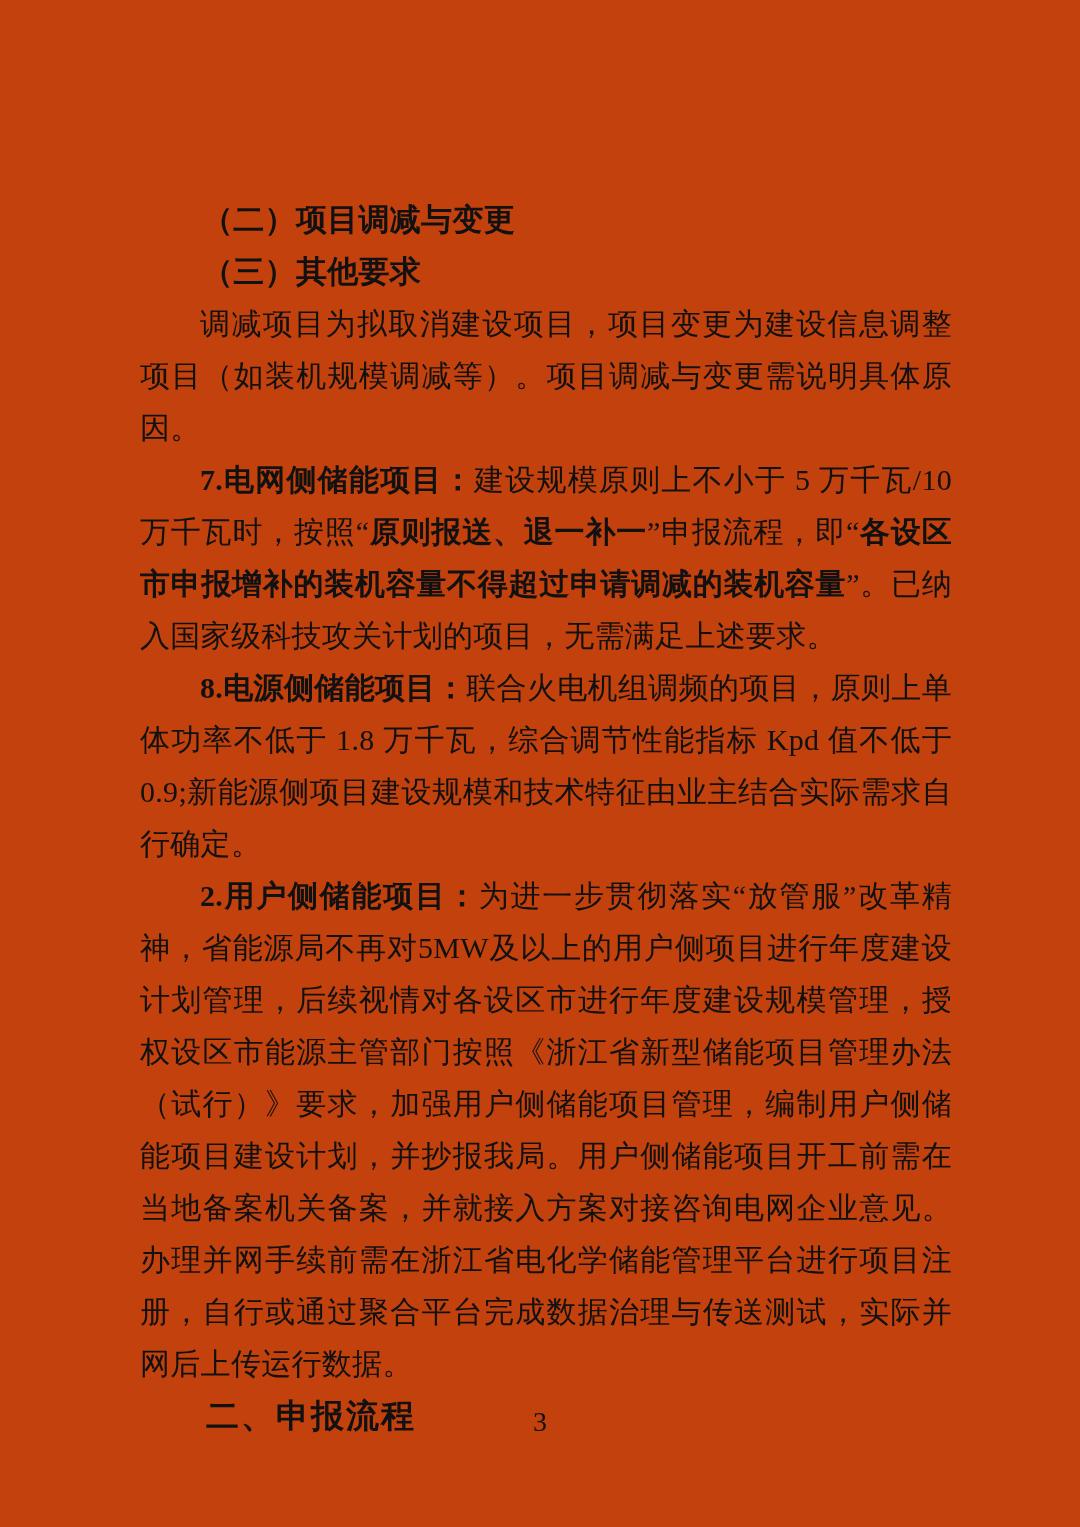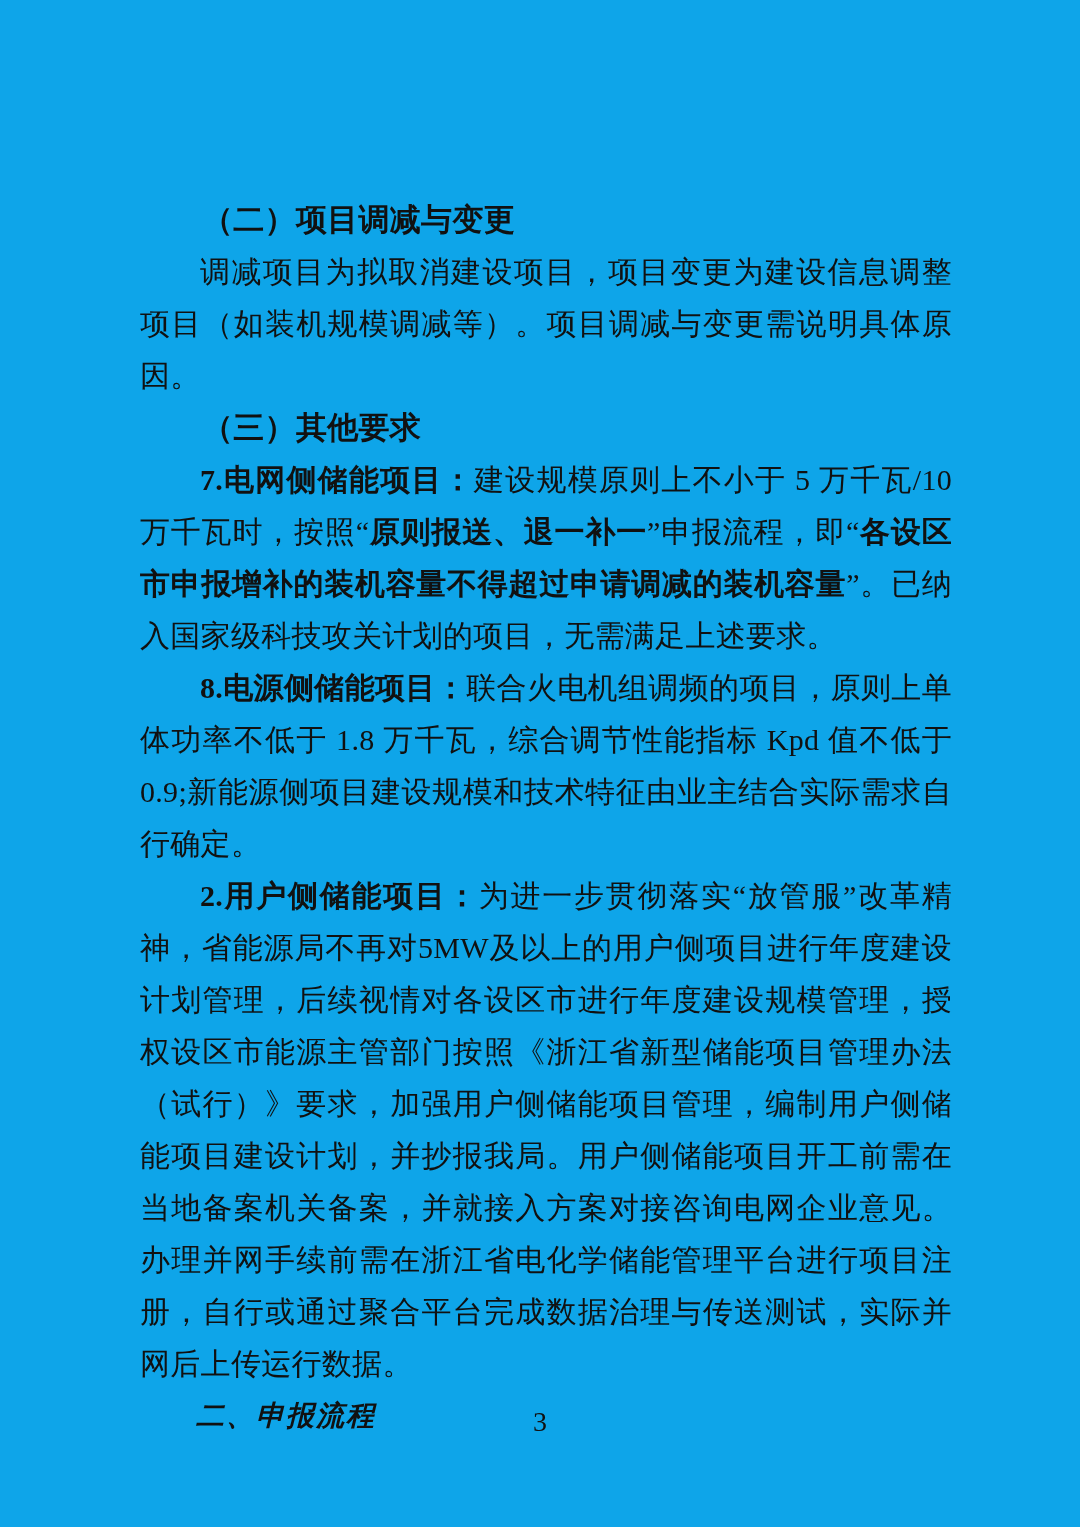--- a/index.html
+++ b/index.html
@@ -5,21 +5,21 @@
   html, body {
     margin: 0;
     padding: 0;
     background: #e8e8e8;
   }
   .page {
     position: relative;
     width: 1080px;
     height: 1527px;
     margin: 0 auto;
-    background: #0ea5e9;
+    background: #c2410c;
     overflow: hidden;
     font-family: "Liberation Serif", "DejaVu Serif", serif;
     color: #111111;
   }
   .doc-content {
     position: absolute;
     left: 140px;
     right: 128px;
     top: 194px;
   }
@@ -34,42 +34,41 @@
   }
   .block .run.bold {
     font-weight: 700;
   }
   .sub-heading {
     font-weight: 700;
     font-size: 31px;
   }
   .main-heading {
     font-family: "Liberation Sans", "DejaVu Sans", sans-serif;
-    font-size: 28px;
+    font-size: 33px;
     font-weight: 700;
     letter-spacing: 2px;
-    font-style: italic;
   }
   .page-footer {
     position: absolute;
     left: 0;
     right: 0;
     top: 1406px;
     text-align: center;
     font-size: 28px;
     color: #111111;
   }
 </style>
 </head>
 <body>
 
 <div class="page">
   <div class="doc-content">
       <div class="block sub-heading"><span class="run bold">（二）项目调减与变更</span></div>
+      <div class="block sub-heading"><span class="run bold">（三）其他要求</span></div>
       <div class="block paragraph"><span class="run">调减项目为拟取消建设项目，项目变更为建设信息调整项目（如装机规模调减等）。项目调减与变更需说明具体原因。</span></div>
-      <div class="block sub-heading"><span class="run bold">（三）其他要求</span></div>
       <div class="block paragraph"><span class="run bold">7.电网侧储能项目：</span><span class="run">建设规模原则上不小于 5 万千瓦/10 万千瓦时，按照“</span><span class="run bold">原则报送、退一补一</span><span class="run">”申报流程，即“</span><span class="run bold">各设区市申报增补的装机容量不得超过申请调减的装机容量</span><span class="run">”。已纳入国家级科技攻关计划的项目，无需满足上述要求。</span></div>
       <div class="block paragraph"><span class="run bold">8.电源侧储能项目：</span><span class="run">联合火电机组调频的项目，原则上单体功率不低于 1.8 万千瓦，综合调节性能指标 Kpd 值不低于 0.9;新能源侧项目建设规模和技术特征由业主结合实际需求自行确定。</span></div>
       <div class="block paragraph"><span class="run bold">2.用户侧储能项目：</span><span class="run">为进一步贯彻落实“放管服”改革精神，省能源局不再对5MW及以上的用户侧项目进行年度建设计划管理，后续视情对各设区市进行年度建设规模管理，授权设区市能源主管部门按照《浙江省新型储能项目管理办法（试行）》要求，加强用户侧储能项目管理，编制用户侧储能项目建设计划，并抄报我局。用户侧储能项目开工前需在当地备案机关备案，并就接入方案对接咨询电网企业意见。办理并网手续前需在浙江省电化学储能管理平台进行项目注册，自行或通过聚合平台完成数据治理与传送测试，实际并网后上传运行数据。</span></div>
       <div class="block main-heading"><span class="run bold">二、申报流程</span></div>
     </div>
   <div class="page-footer">3</div>
 </div>
 
 </body></html>

